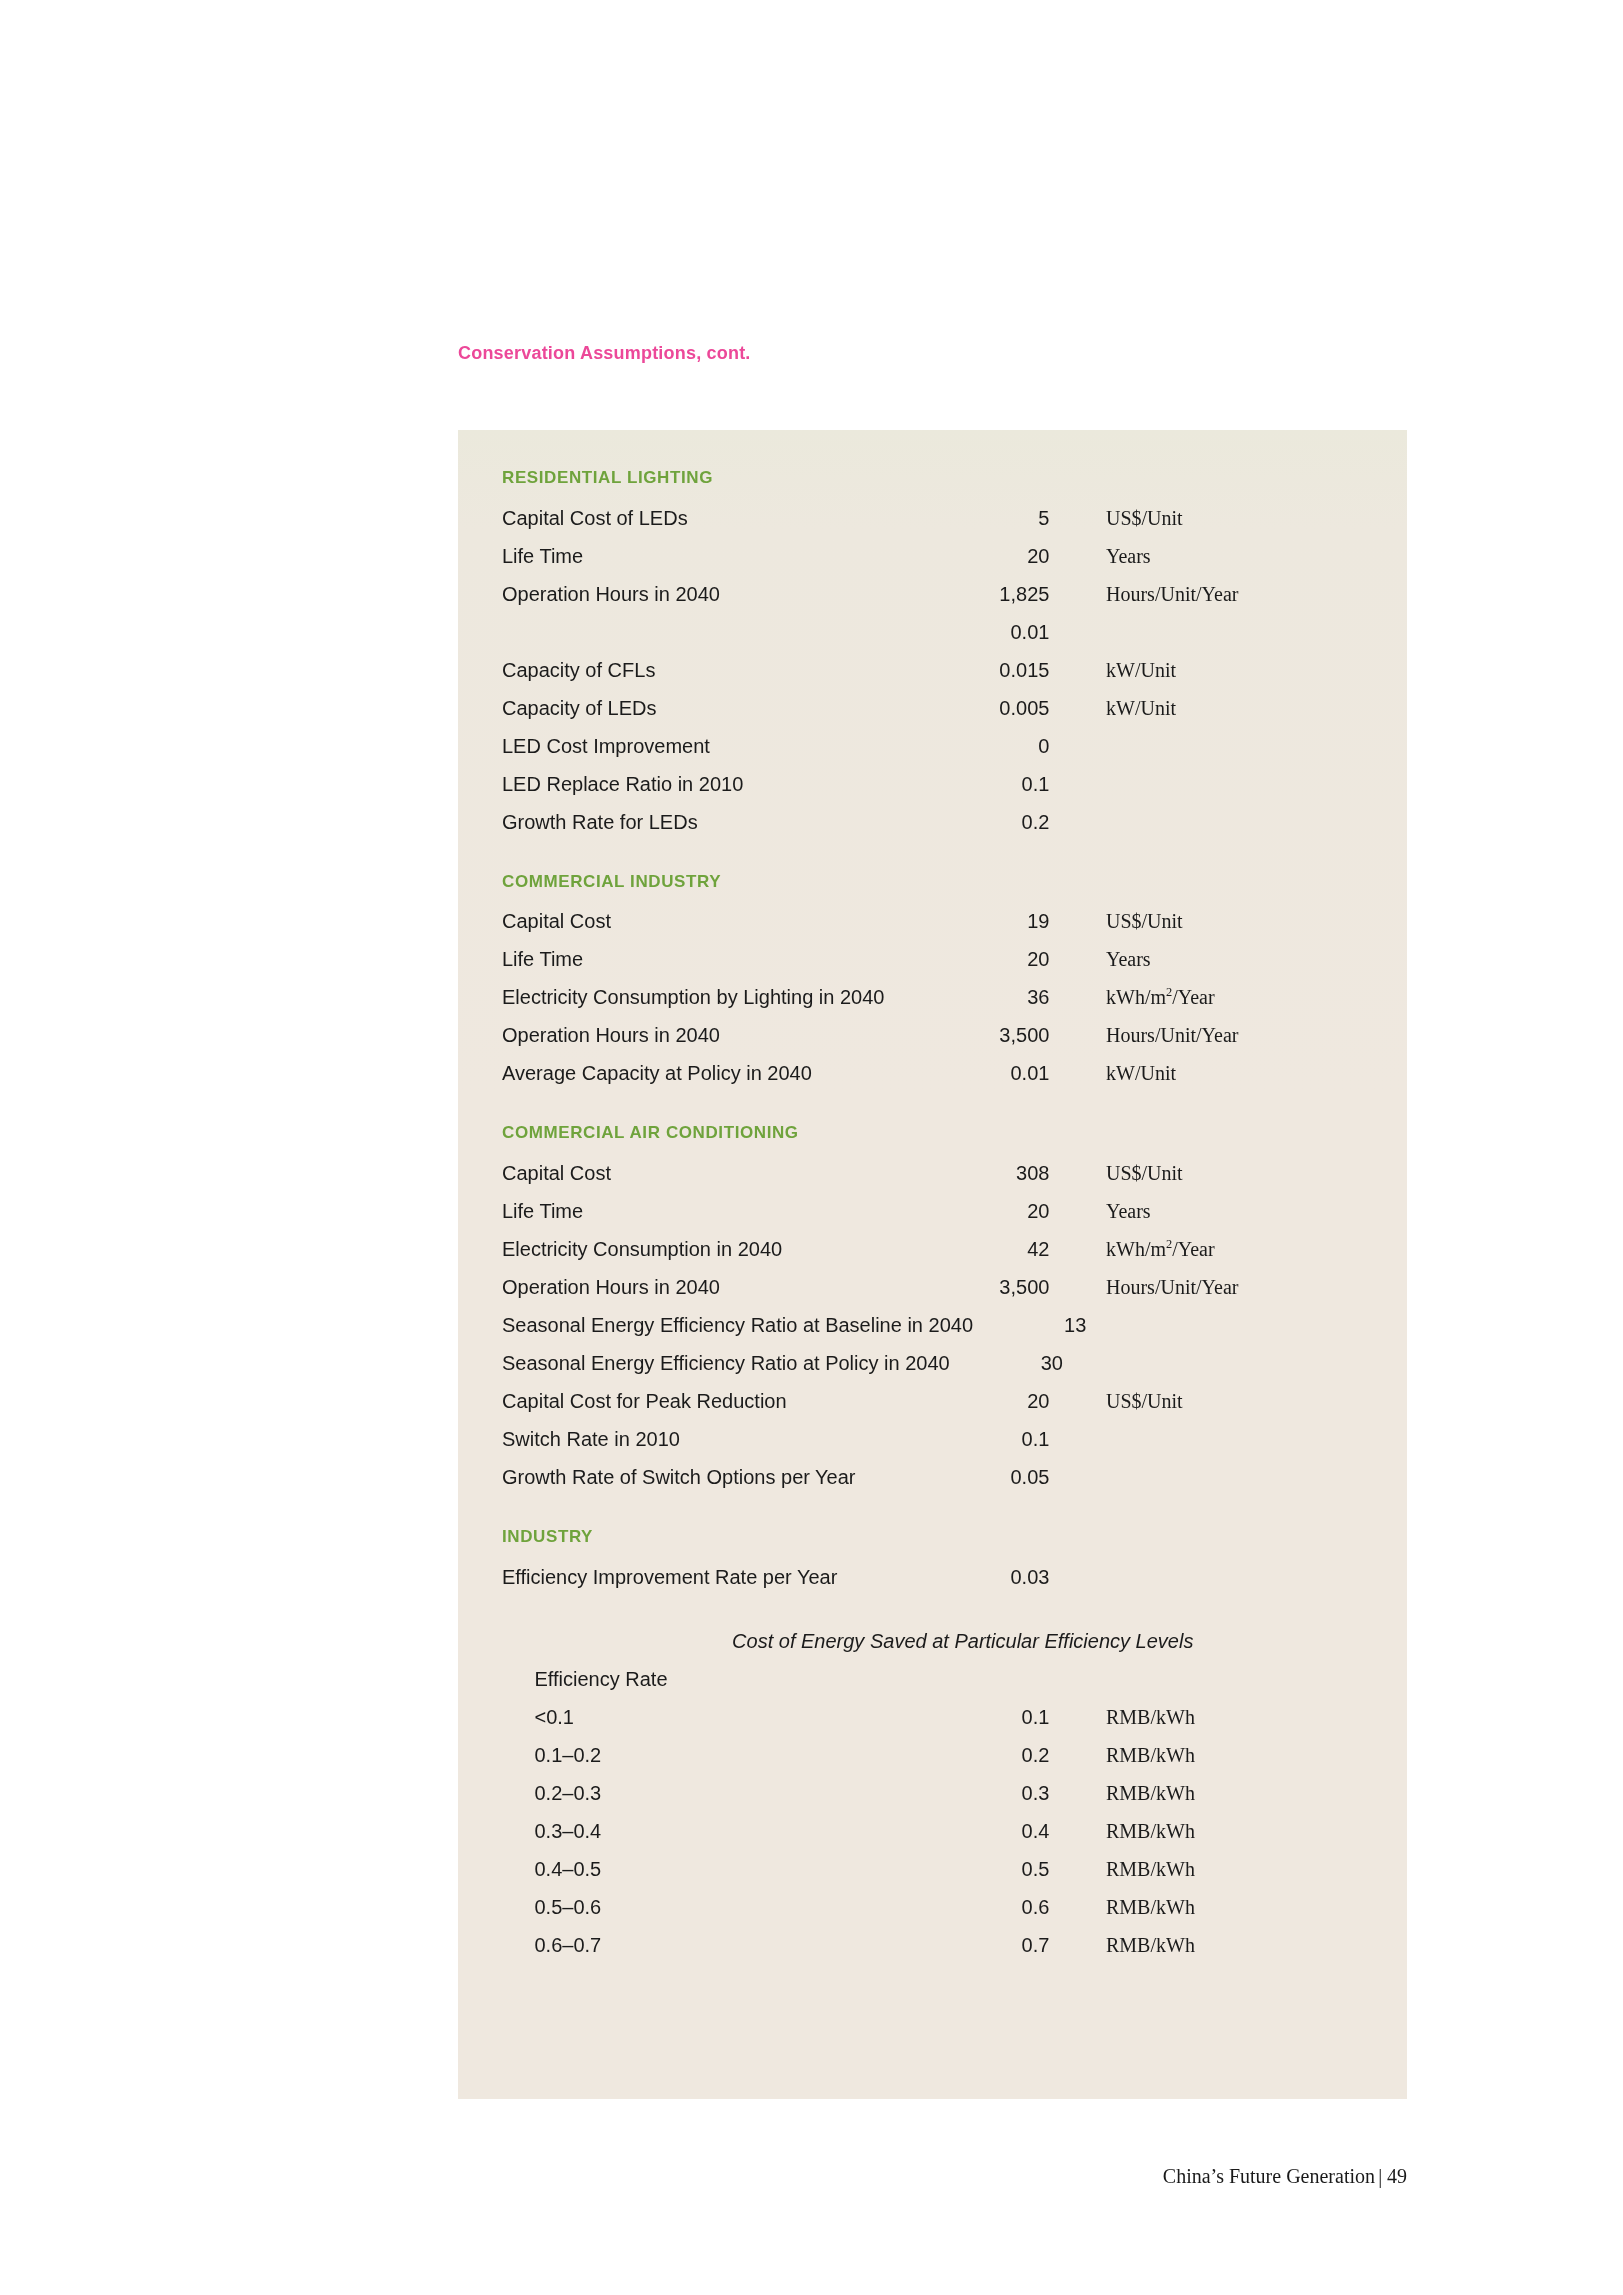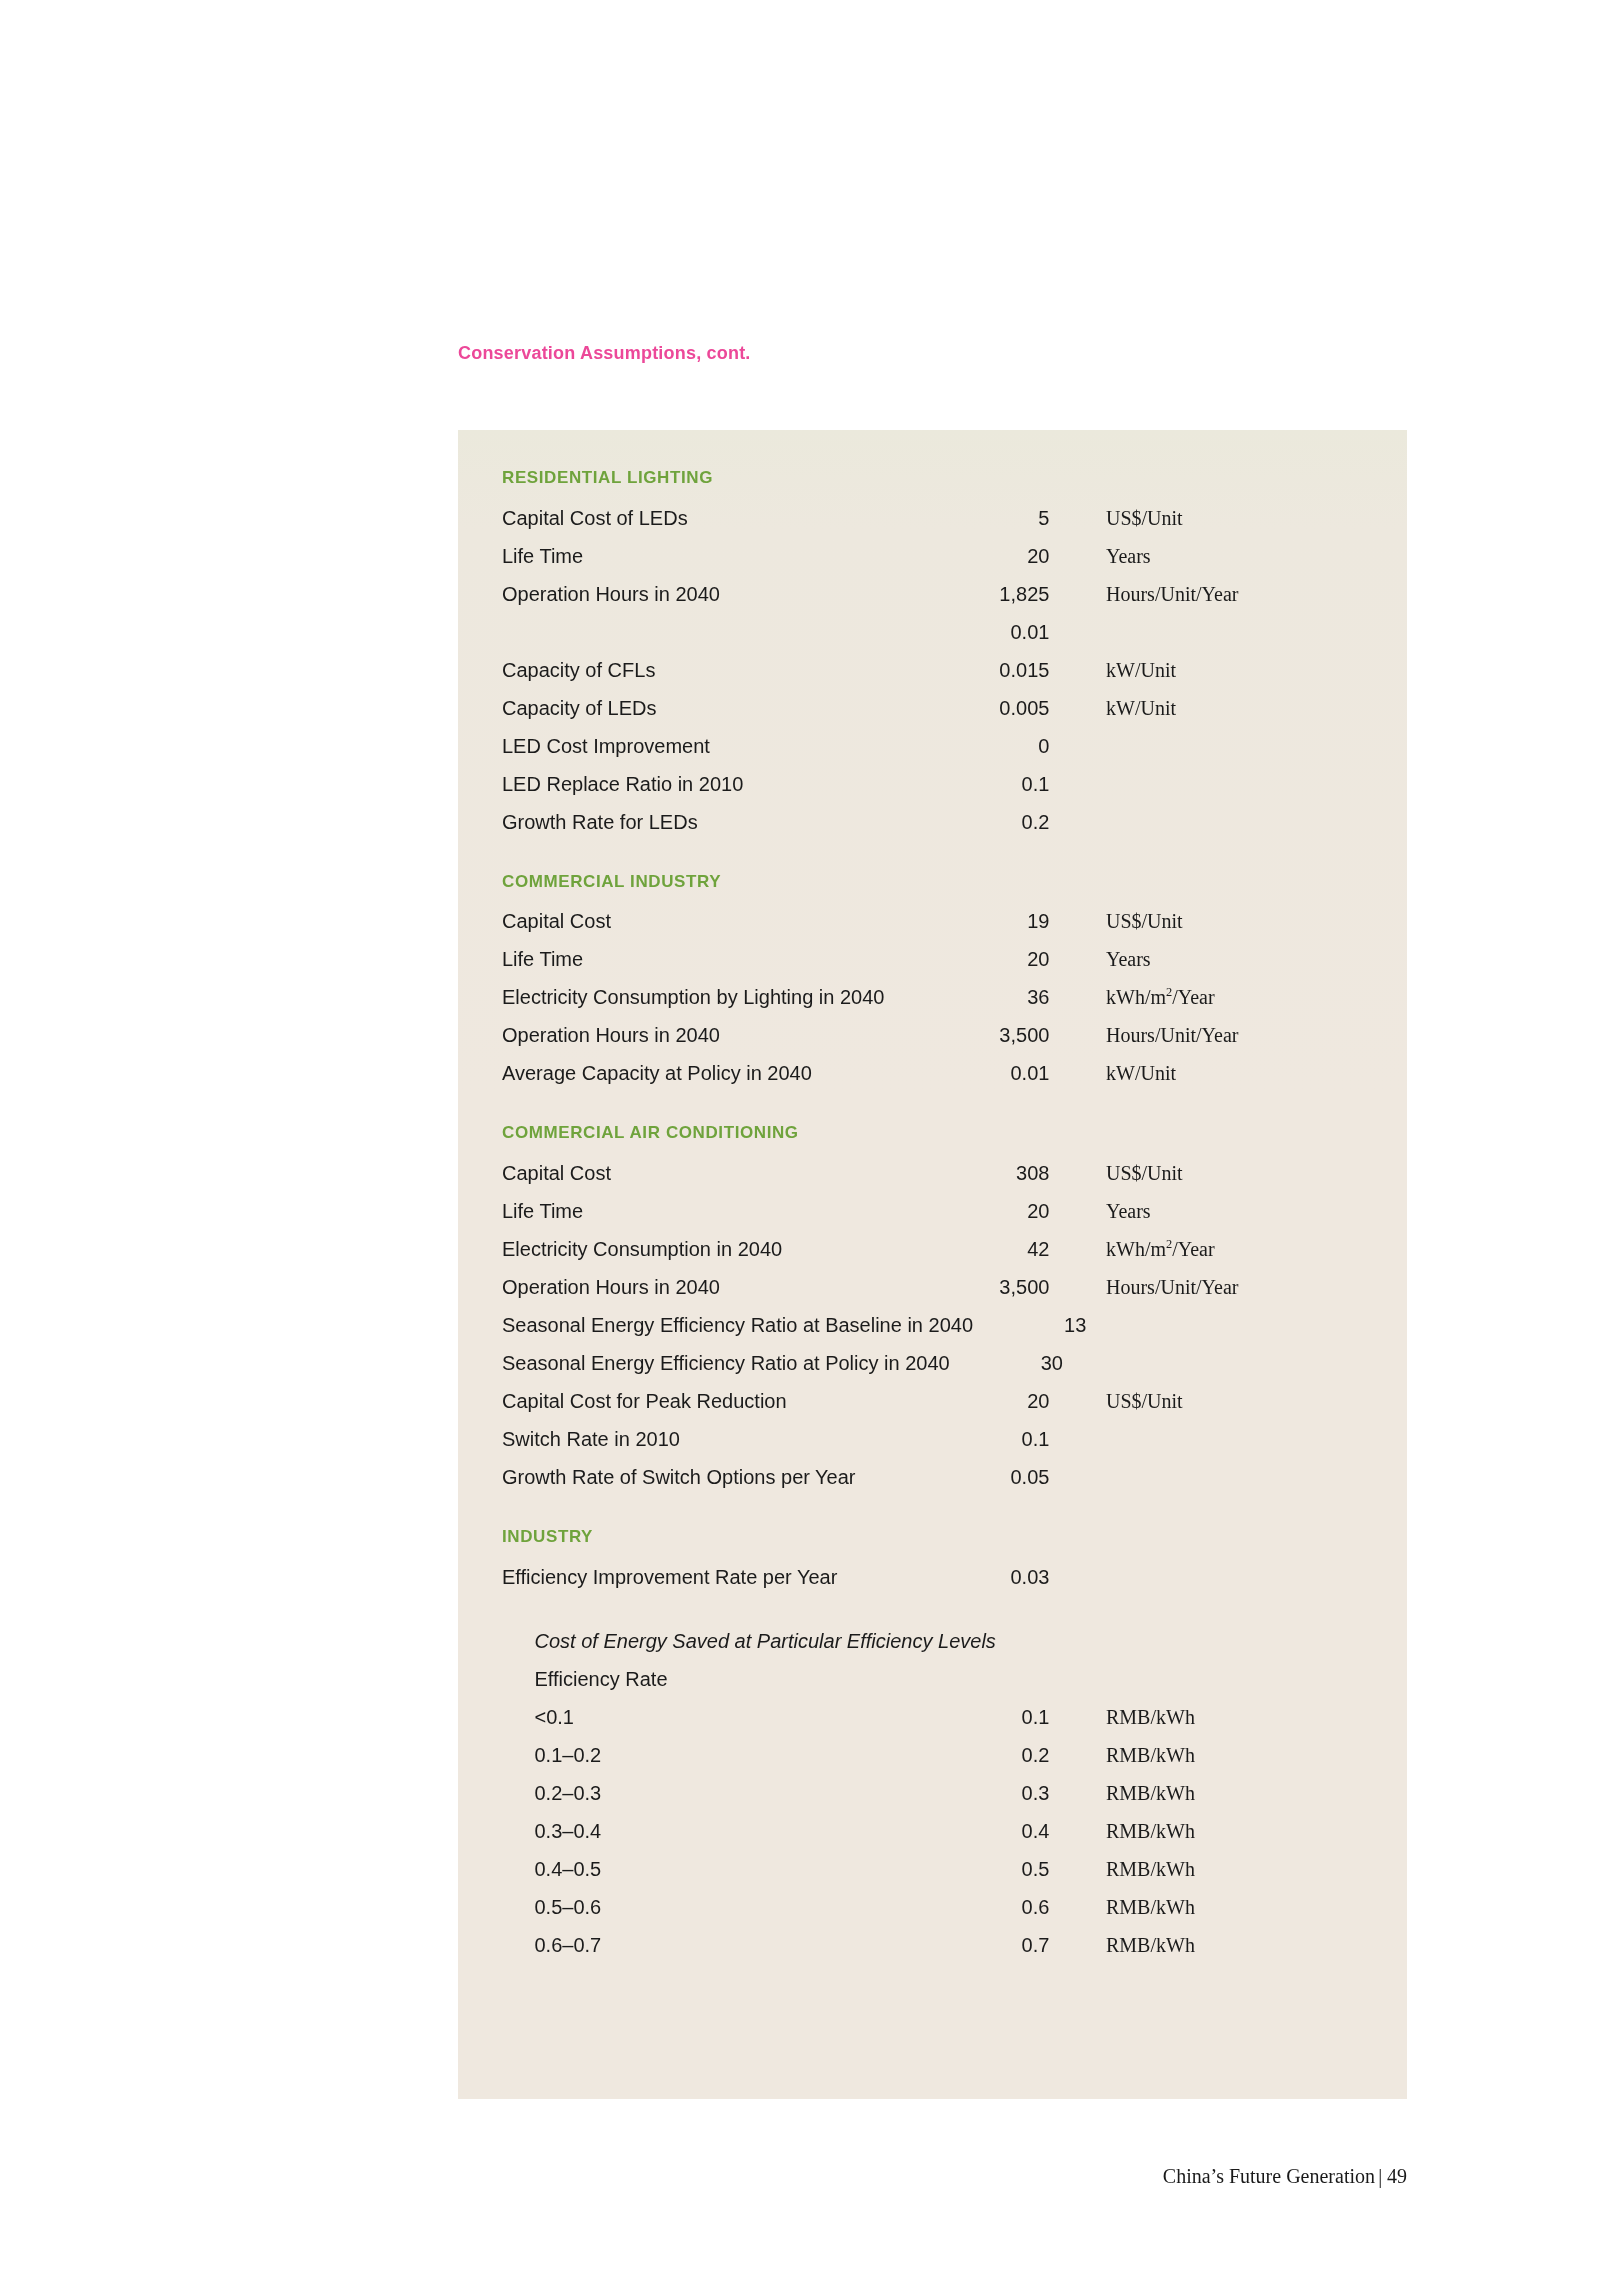--- a/index.html
+++ b/index.html
@@ -102,20 +102,21 @@
     margin-top: 26px;
     padding-left: 32.5px;
   }
   .subblock .sub-title {
     font-size: 20px;
     font-style: italic;
     color: #1b1b1b;
     height: 38px;
     line-height: 38px;
     white-space: nowrap;
+    text-align: center;
   }
   .subblock .sub-col-header {
     font-size: 20px;
     color: #1b1b1b;
     height: 38px;
     line-height: 38px;
     white-space: nowrap;
   }
   .subblock .row .unit { width: 285px; }
 

